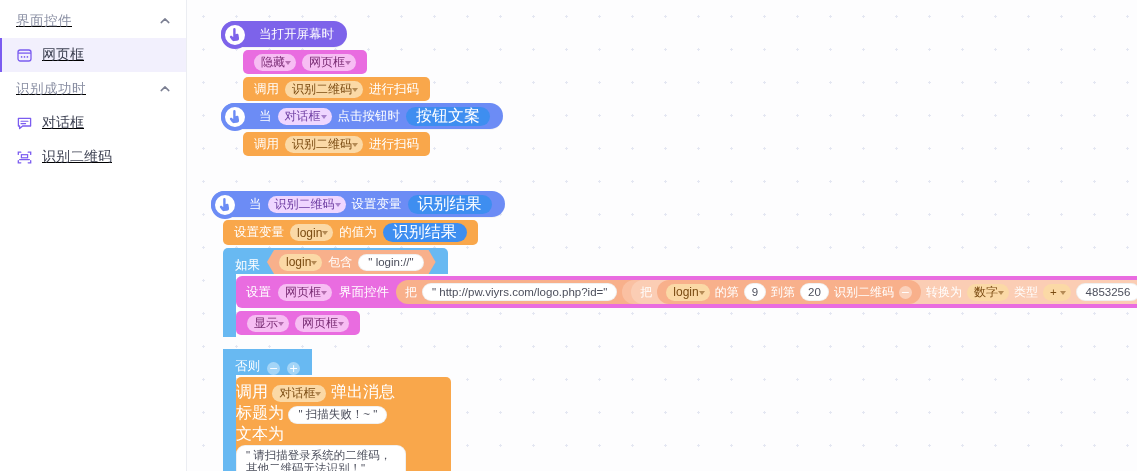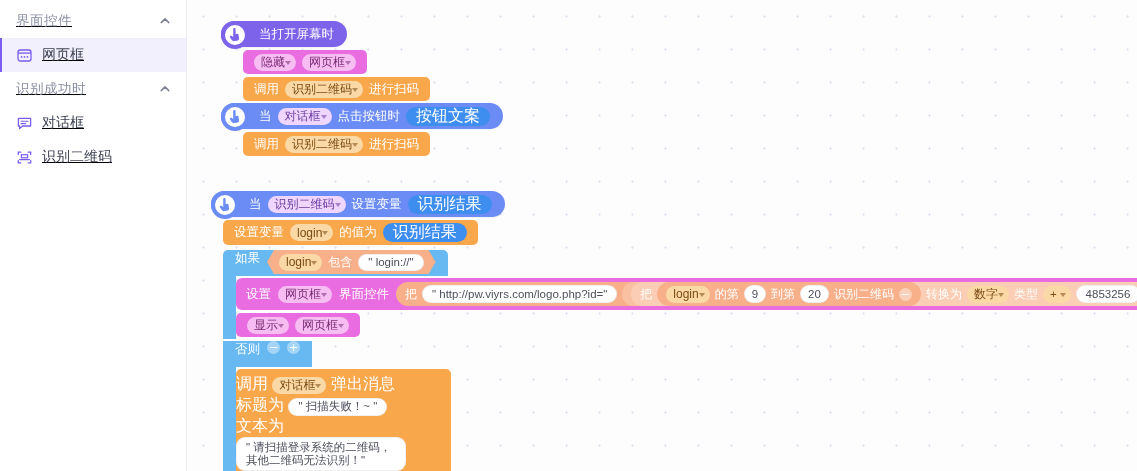--- a/index.html
+++ b/index.html
@@ -223,21 +223,21 @@
 
   
   .hexa {
     display: inline-flex; align-items: center; gap: 6px;
     height: 24px; padding: 0 12px;
     background: #f8b08b; color: #fff; font-size: 12px;
     clip-path: polygon(7px 0, calc(100% - 7px) 0, 100% 50%, calc(100% - 7px) 100%, 7px 100%, 0 50%);
     white-space: nowrap;
   }
   .c-head, .c-mid {
-    display: inline-flex; align-items: flex-start; gap: 7px;
+    display: inline-flex; align-items: flex-end; gap: 7px;
     height: 26px; padding: 0 12px;
     background: #68b9f2; color: #fff; font-size: 12.5px;
     border-radius: 5px 5px 0 0;
     white-space: nowrap;
   }
 
   
   .wrap-magenta {
     display: inline-flex; align-items: center; gap: 7px;
     padding: 4px 10px;
@@ -488,21 +488,21 @@
                 <span class="dd pink">
                   <span>网页框</span>
                   <span class="caret"></span>
                 </span>
               </span>
             </div>
           </div>
         </div>
 
         
-        <div class="c-mid" style="border-radius:0; margin-top:0;">
+        <div class="c-mid" style="border-radius:0; margin-top:12px;">
           <span>否则</span>
           <span class="circ-btn" style="background:rgba(255,255,255,.40)">−</span>
           <span class="circ-btn" style="background:rgba(255,255,255,.40)">+</span>
         </div>
 
         
         <div style="position:relative;">
           <div style="position:absolute; left:0; top:0; bottom:-10px; width:13px; background:#68b9f2;"></div>
           <div style="margin-left:13px; padding-top:2px;">
             <div style="background:#f9a74b; border-radius:5px; padding:5px 0 7px 0; width:215px;">

